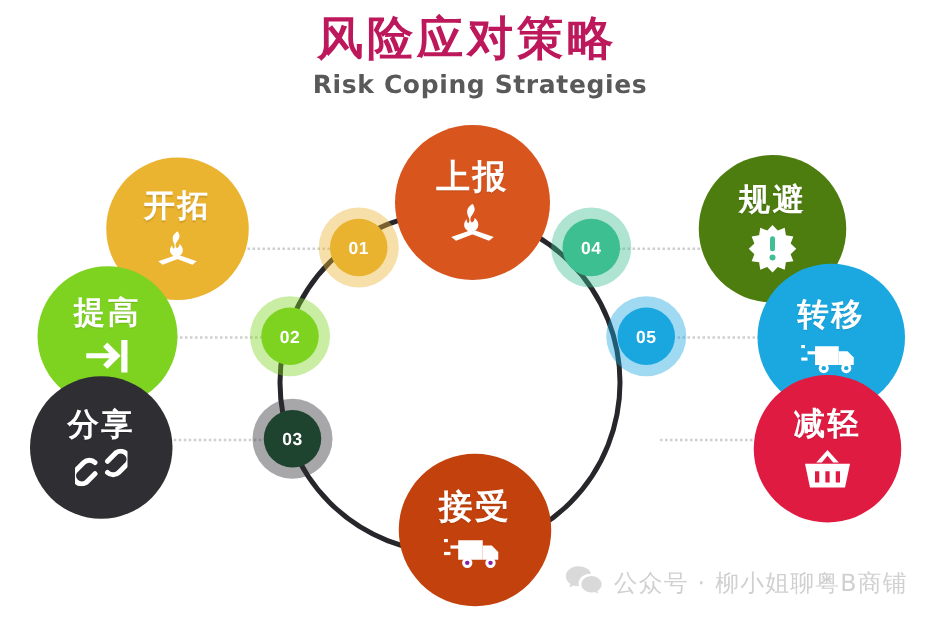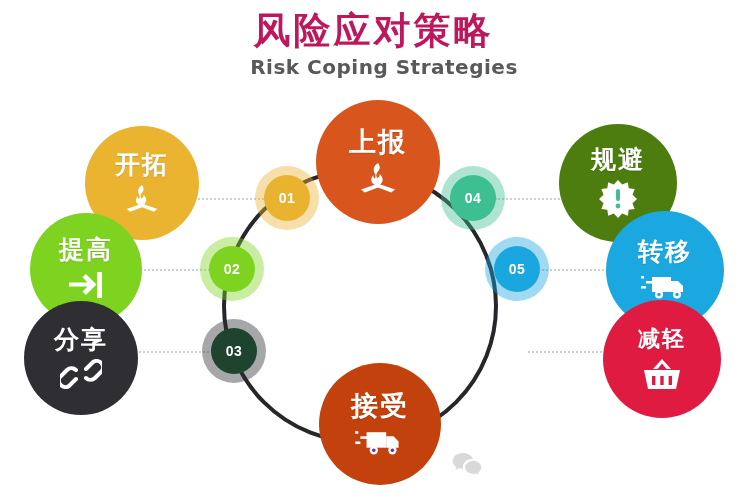--- a/index.html
+++ b/index.html
@@ -176,21 +176,21 @@
         <path d="M31 10h7l5 5v6h-12z" fill="#ffffff"></path>
         <circle cx="19" cy="23.5" r="4" fill="#ffffff"></circle>
         <circle cx="19" cy="23.5" r="1.7" fill="#1ba8e0"></circle>
         <circle cx="37" cy="23.5" r="4" fill="#ffffff"></circle>
         <circle cx="37" cy="23.5" r="1.7" fill="#1ba8e0"></circle>
       </svg>
     </span>
   </div>
 
   <div class="bubble" style="left:603px;top:300px;width:118px;height:118px;background:#e01b42;">
-    <span class="b-label" style="font-size:22px;">减轻</span>
+    <span class="b-label" style="font-size:25px;">减轻</span>
     <span class="b-icon">
       <svg width="42" height="34" viewBox="0 0 42 34">
         <path d="M21 2l9 10h-4.5L21 6.5 16.5 12H12z" fill="#ffffff"></path>
         <path d="M3 13h36l-4 19H7z" fill="#ffffff"></path>
         <g fill="#e01b42">
           <rect x="11" y="19" width="3.4" height="9"></rect>
           <rect x="19.3" y="19" width="3.4" height="9"></rect>
           <rect x="27.6" y="19" width="3.4" height="9"></rect>
         </g>
       </svg>
@@ -214,15 +214,16 @@
     </span>
   </div>
 
   <div class="watermark">
     <span>
       <svg width="30" height="24" viewBox="0 0 30 24">
         <path d="M10.5 1C5 1 .7 4.6.7 9c0 2.5 1.4 4.7 3.6 6.2L3.4 18l3.3-1.7c1.2.3 2.5.5 3.8.5h.7c-.2-.7-.3-1.3-.3-2 0-4.3 4.2-7.8 9.4-7.8h.7C20.1 3.7 15.8 1 10.5 1z" fill="#c3c3c3"></path>
         <path d="M29.3 15.3c0-3.6-3.6-6.6-8.1-6.6s-8.1 3-8.1 6.6 3.6 6.6 8.1 6.6c.9 0 1.9-.1 2.7-.4l2.7 1.4-.7-2.2c1.9-1.2 3.4-3 3.4-5.4z" fill="#c3c3c3"></path>
       </svg>
     </span>
+    <span class="wm-text">公众号 · 柳小姐聊粤B商铺</span>
   </div>
 
 </div>
 
 </body></html>

